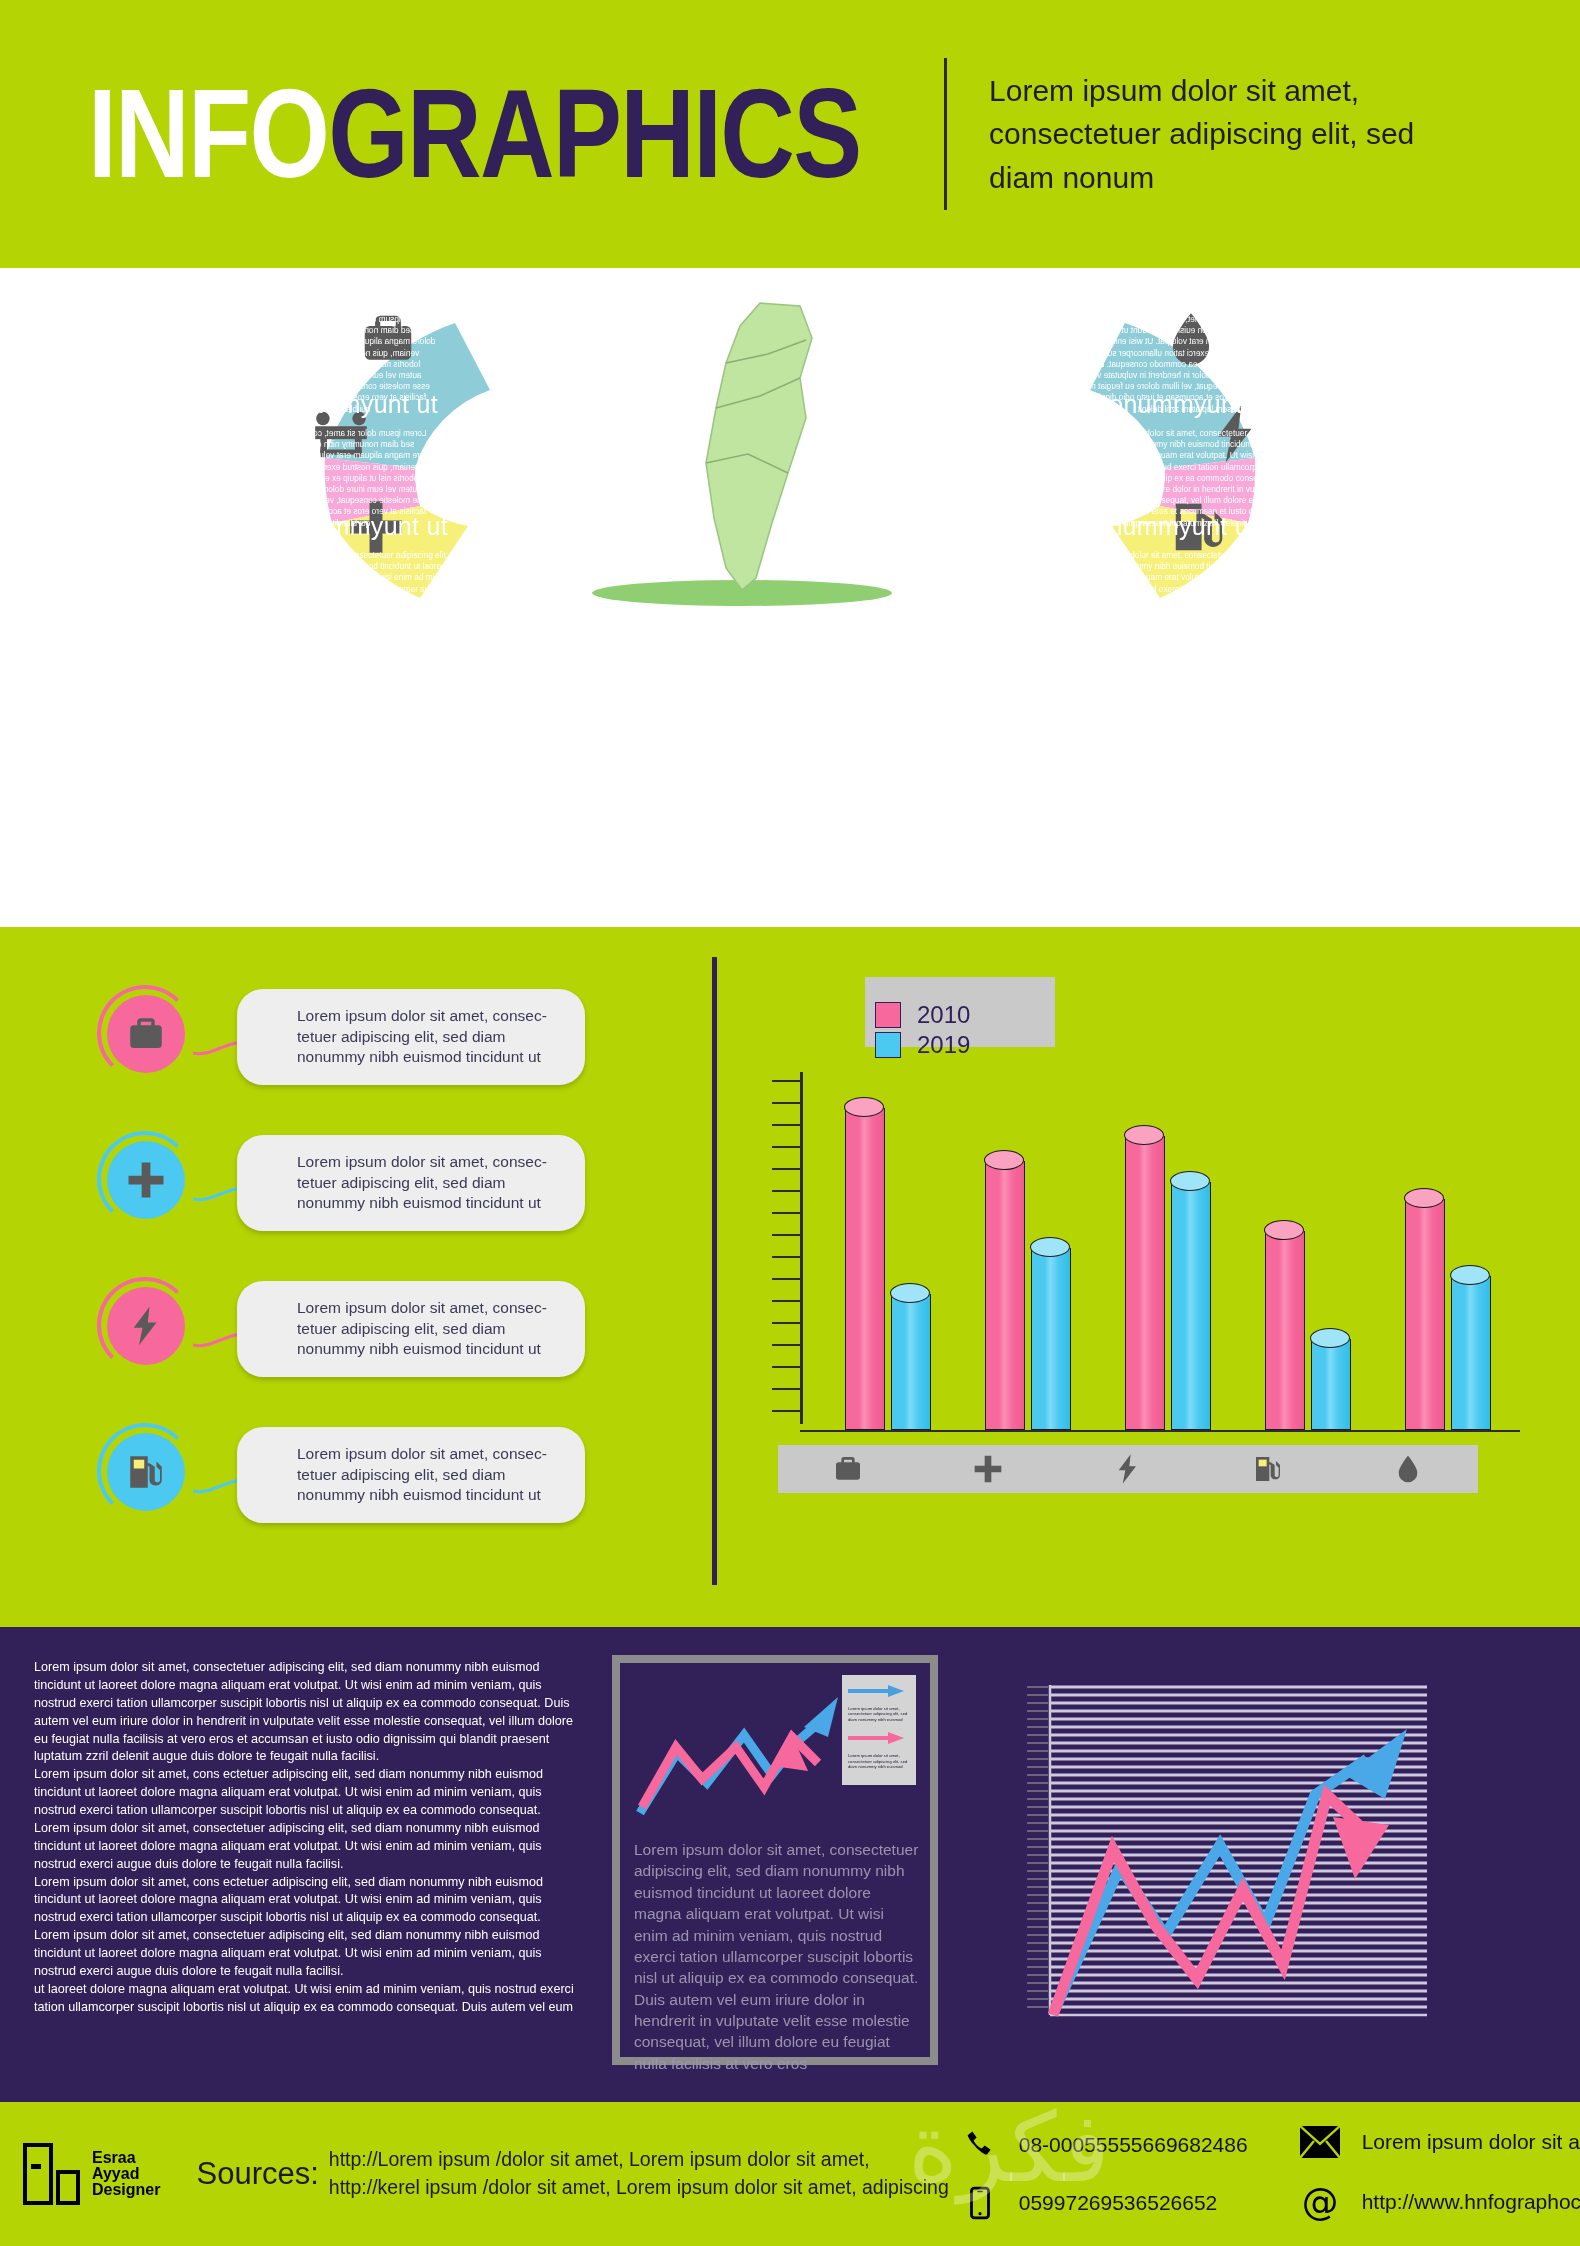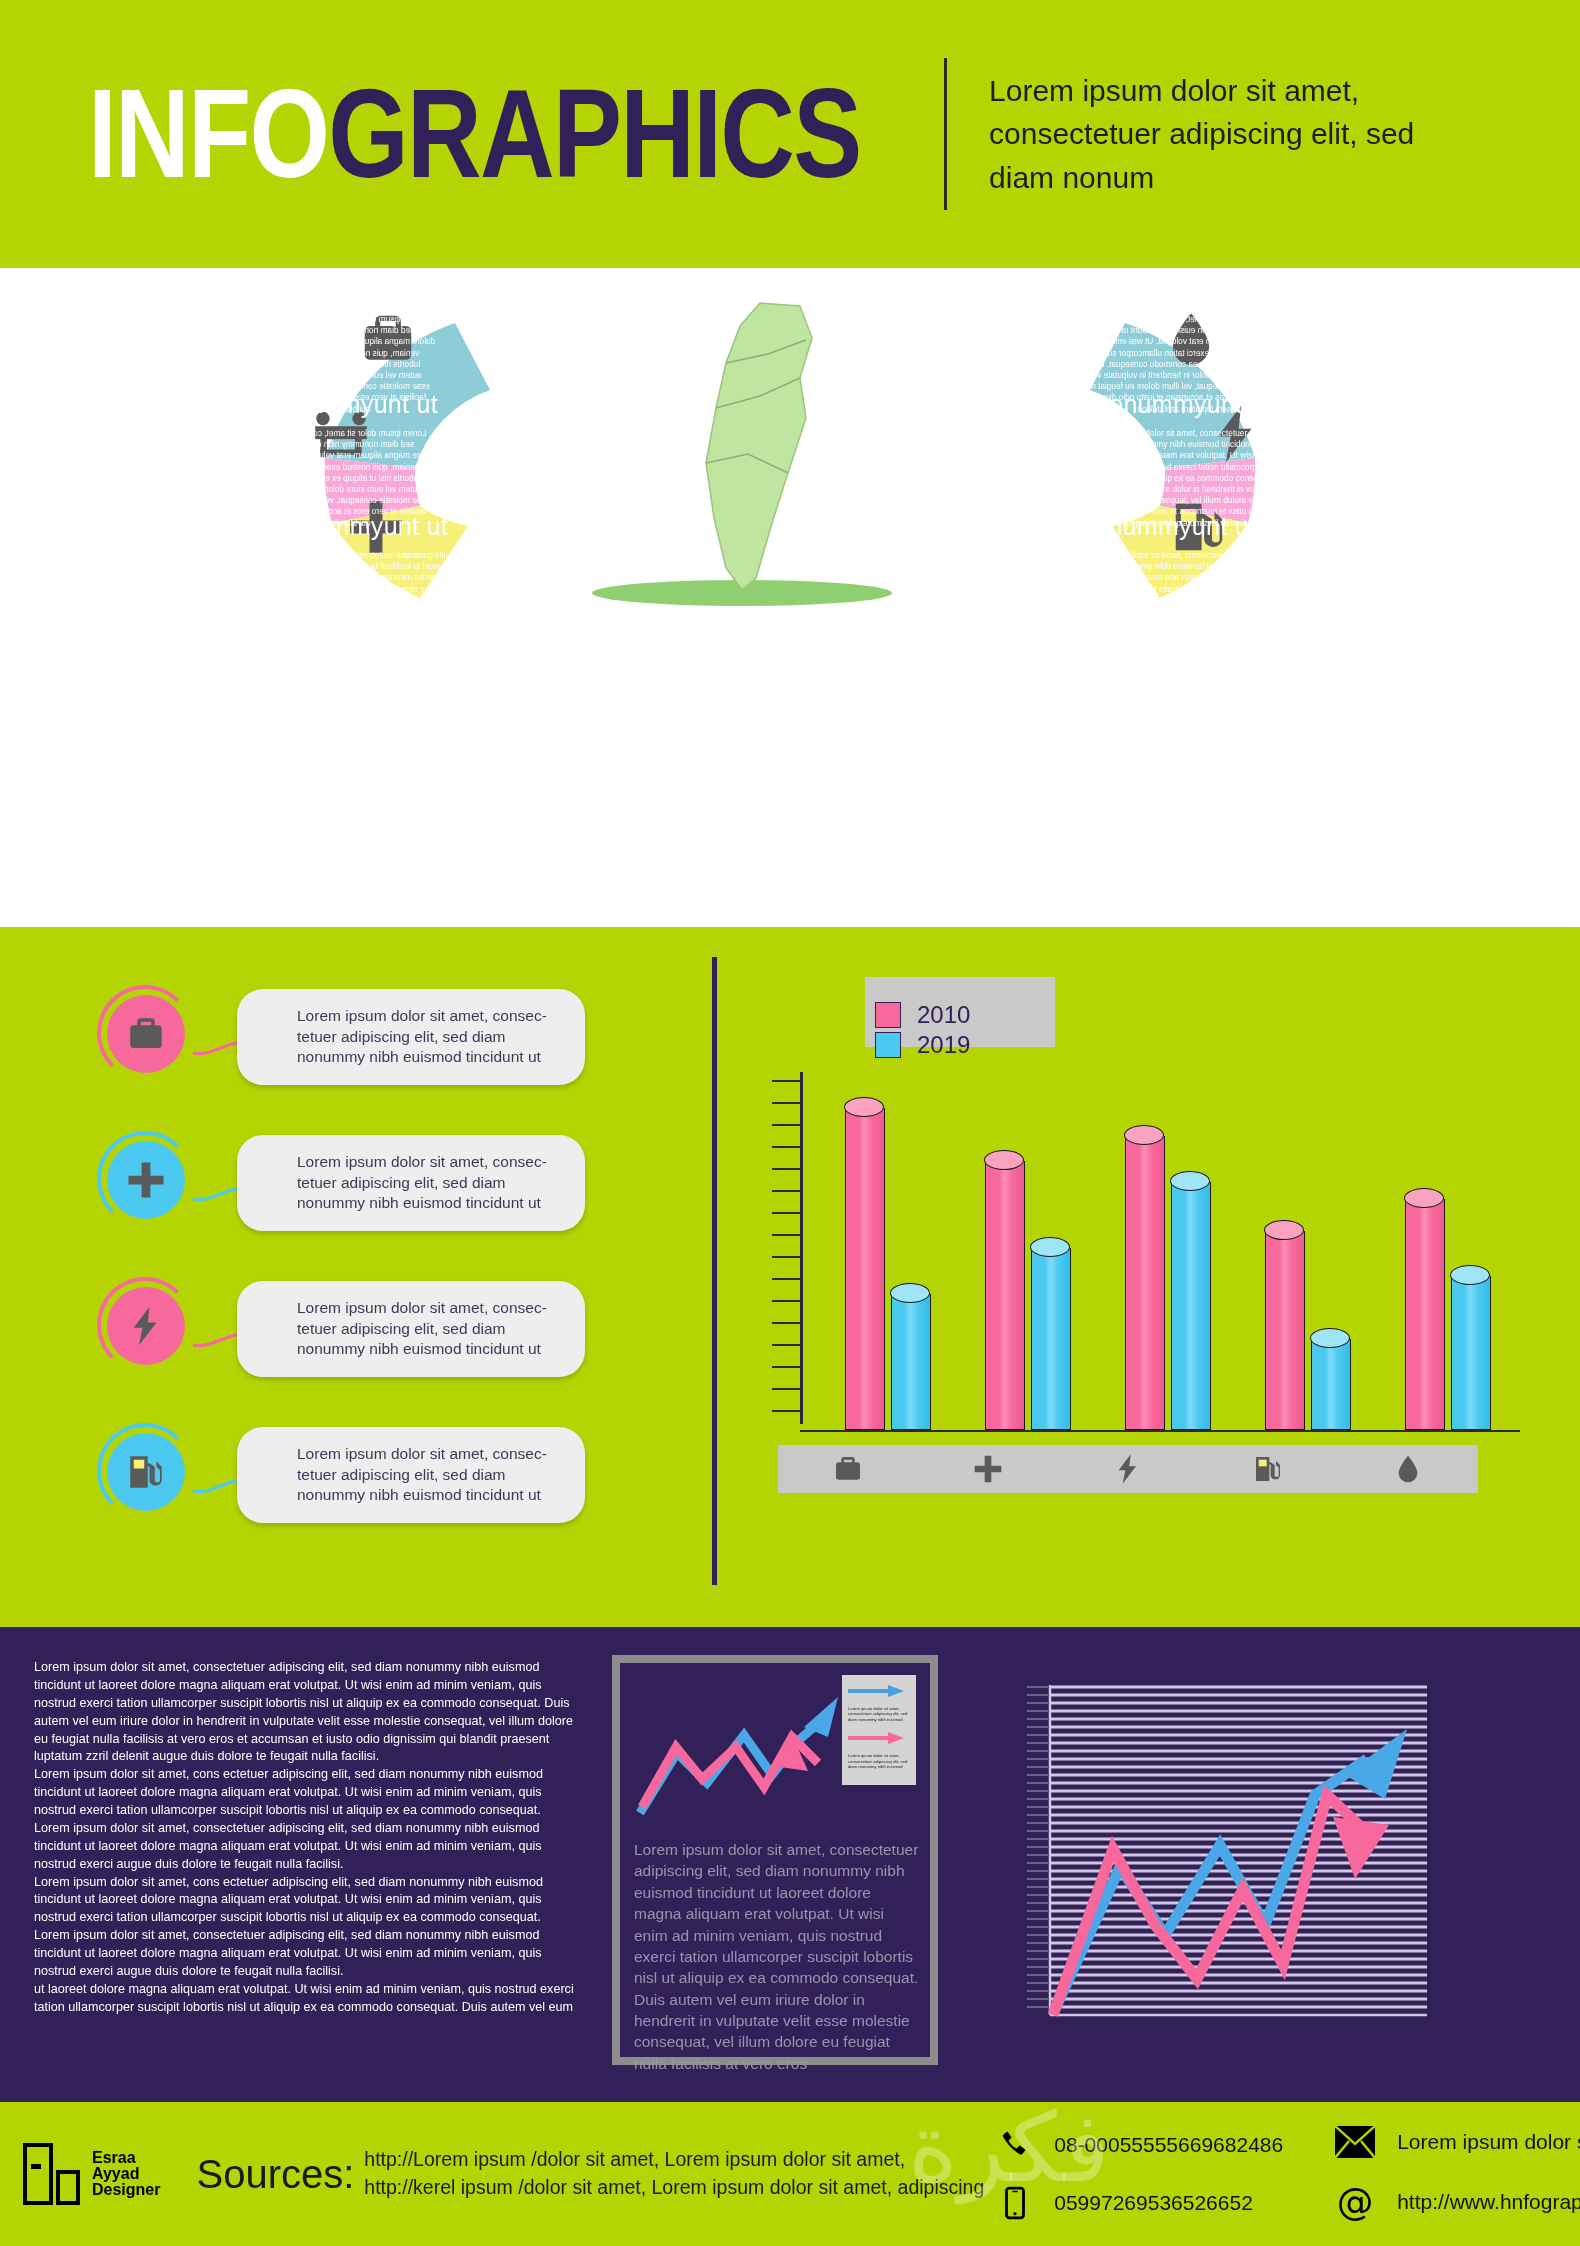--- a/index.html
+++ b/index.html
@@ -172,21 +172,21 @@
     overflow:hidden;
   }
   .footer-logo {
     margin-left:22px; display:flex; align-items:center; gap:8px;
   }
   .fl-mark {
     width:62px; height:64px; position:relative;
   }
   .fl-name { font-size:16px; font-weight:bold; line-height:1.0; color:#000; }
   .sources-label {
-    font-size:40px; color:#1a1a1a; margin-left:36px; align-self:center;
+    font-size:31px; color:#1a1a1a; margin-left:36px; align-self:center;
     white-space:nowrap;
   }
   .sources-lines {
     margin-left:10px; font-size:19.5px; color:#1a1a1a; line-height:1.42;
     white-space:nowrap;
   }
   .footer-divider {
     width:2px; height:96px; background:#3a3a3a; margin:0 14px 0 auto;
   }
   .contact-col { display:flex; flex-direction:column; justify-content:center; gap:24px; }

